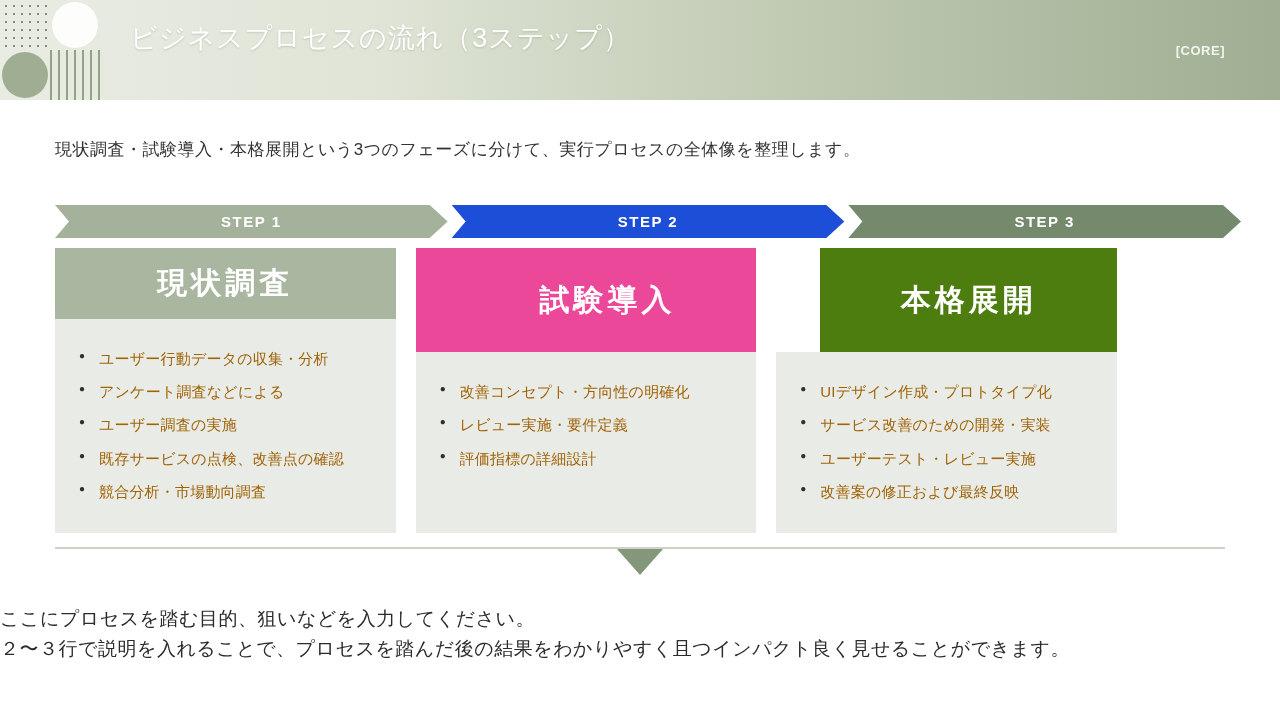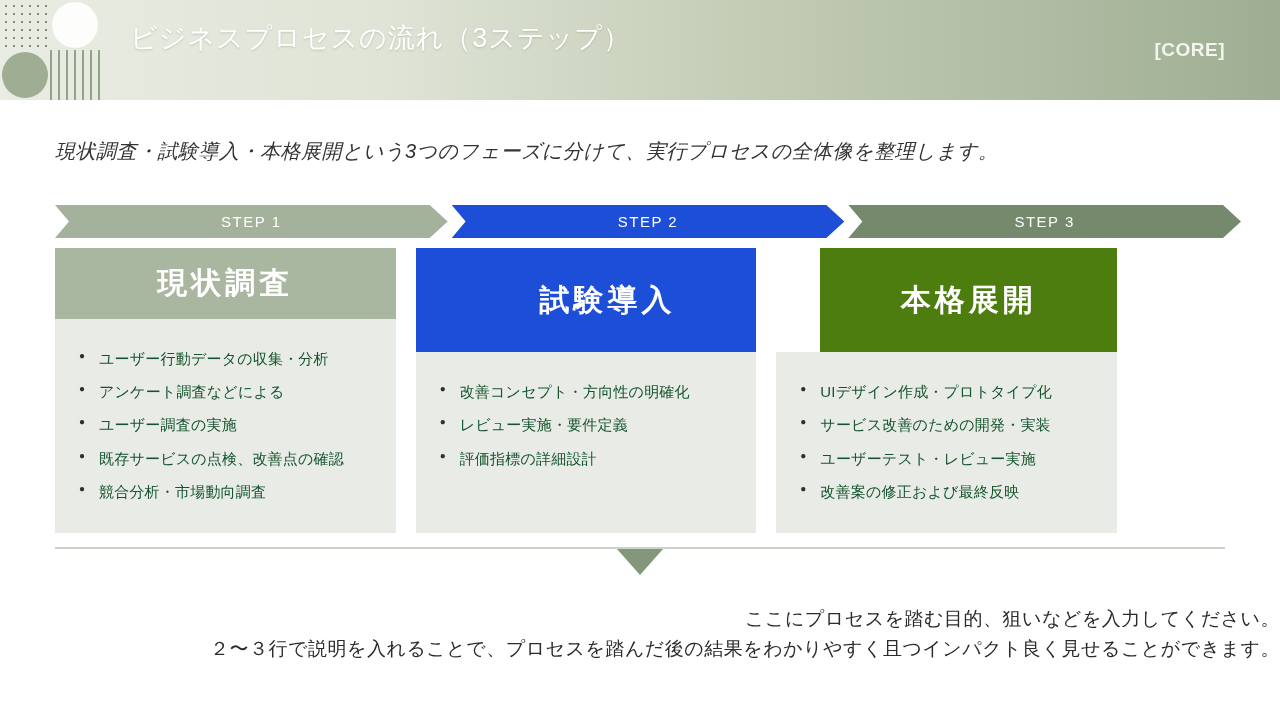--- a/index.html
+++ b/index.html
@@ -13,21 +13,21 @@
     position:absolute; left:0; top:0; width:1280px; height:100px;
     background:linear-gradient(90deg, #e9ece3 0%, #dfe4d6 30%, #c2cbb4 60%, #9fae93 100%);
   }
   .slide-title {
     position:absolute; left:130px; top:0; height:76px; display:flex; align-items:center;
     color:#ffffff; font-size:27px; font-weight:normal; letter-spacing:1px;
     text-shadow:0 1px 2px rgba(90,105,80,0.25);
   }
   .core-tag {
     position:absolute; right:55px; top:0; height:100px; display:flex; align-items:center;
-    color:#f3f5ef; font-size:19px; font-weight:600; letter-spacing:0.5px;
+    color:#f3f5ef; font-size:13px; font-weight:600; letter-spacing:0.5px;
   }
 
   
   .deco { position:absolute; left:0; top:0; width:100px; height:100px;
     display:grid; grid-template-columns:50px 50px; grid-template-rows:50px 50px; }
   .deco-dots {
     background-image:radial-gradient(#7e8f73 1.2px, transparent 1.3px);
     background-size:8px 8px; background-position:2px 2px;
   }
   .deco-circle-white { position:relative; }
@@ -36,76 +36,76 @@
   .deco-circle-green { position:relative; }
   .deco-circle-green::after { content:""; position:absolute; left:2px; top:2px; width:46px; height:46px;
     border-radius:50%; background:#9fae93; }
   .deco-lines {
     background-image:repeating-linear-gradient(90deg, #93a388 0 2px, transparent 2px 8px);
   }
 
   
   .subtitle {
     position:absolute; left:55px; top:138px; width:1170px;
-    font-size:20px; color:#333333; letter-spacing:0.5px;font-style:italic;
+    font-size:17px; color:#333333; letter-spacing:0.5px;
   }
 
   
   .steps-row {
     position:absolute; left:55px; top:205px; width:1170px; height:36px;
     display:grid; grid-template-columns:1fr 1fr 1fr; column-gap:20px;
   }
   .chevron {
     position:relative; height:33px; width:calc(100% + 16px);
     display:flex; align-items:center; justify-content:center;
-    color:#ffffff; font-size:15px; font-weight:normal; letter-spacing:1.5px;
+    color:#ffffff; font-size:15px; font-weight:bold; letter-spacing:1.5px;
     clip-path:polygon(0 0, calc(100% - 18px) 0, 100% 50%, calc(100% - 18px) 100%, 0 100%, 14px 50%);
   }
   .chevron.c0 { background:#a4b29b; }
   .chevron.c1 { background:#1d4ed8; }
   .chevron.c2 { background:#75896c; }
 
   
   .cards-row {
     position:absolute; left:55px; top:248px; width:1062px;
     display:grid; grid-template-columns:1fr 1fr 1fr; column-gap:20px;
   }
   .card { display:flex; flex-direction:column; height:285px; }
   .card-header {
     height:104px; display:flex; align-items:center; justify-content:center;
     color:#ffffff; font-size:30px; font-weight:bold; letter-spacing:4px;
   }
   .card.c0 .card-header { background:#a9b6a0; }
-  .card.c1 .card-header { background:#1d4ed8;padding-left:43px; }
+  .card.c1 .card-header { background:#ec4899;padding-left:43px; }
   .card.c2 .card-header { background:#4d7c0f;margin-left:44px; }
   .card-body { flex:1; background:#e9ece6; padding:28px 22px 20px 24px; }
   .card-body ul { list-style:none; }
   .card-body li {
-    position:relative; padding-left:20px; font-size:15px; color:#14532d;
+    position:relative; padding-left:20px; font-size:15px; color:#a16207;
     line-height:1.55; margin-bottom:10px; letter-spacing:0.2px;
   }
   .card-body li::before {
     content:"●"; position:absolute; left:0; top:1px; font-size:10px; color:#2f2f2f;
   }
 
   
   .divider {
     position:absolute; left:55px; top:547px; width:1170px; height:0;
     border-top:2px solid #ccd2c6;
   }
   .down-triangle {
     position:absolute; left:50%; top:549px; transform:translateX(-50%);
     width:0; height:0;
     border-left:23px solid transparent; border-right:23px solid transparent;
     border-top:26px solid #84977b;
   }
 
   
   .footer-text {
-    position:absolute; left:0; top:604px; width:1280px; text-align:right;
+    position:absolute; left:0; top:604px; width:1280px; text-align:left;
     color:#2b2b2b; font-size:19px; line-height:1.6; letter-spacing:0.5px;
   }
 </style>
 </head>
 <body>
 
 <div class="slide">
 
   <div class="top-band">
     <div class="deco">

